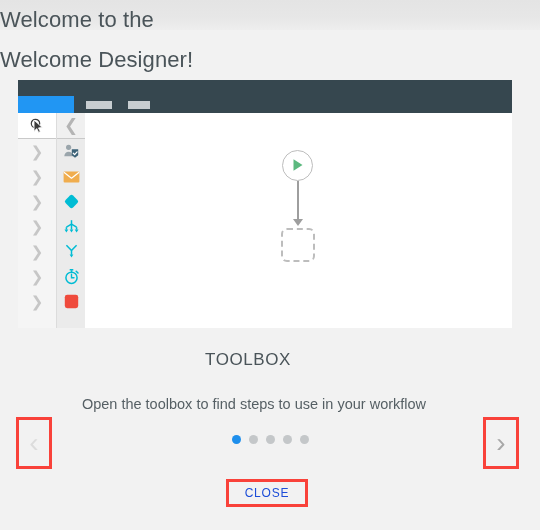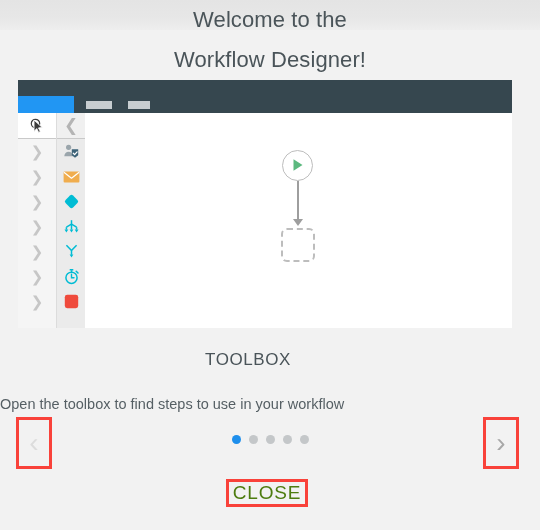--- a/index.html
+++ b/index.html
@@ -27,21 +27,21 @@
     left: 0; top: 30px;
     width: 540px; height: 500px;
     background: #f2f2f2;
   }
 
   
   .tour-title {
     position: absolute;
     left: 0; top: 0;
     width: 540px;
-    text-align: center;
+    text-align: left;
     color: #4a5459;
     font-size: 22px;
     font-weight: 400;
     line-height: 40px;
     letter-spacing: 0.1px;
   }
   .tour-title .line1 { display: block; }
   .tour-title .line2 { display: block; }
 
   
@@ -185,20 +185,21 @@
     text-align: center;
     font-size: 17px;
     color: #4a5459;
     letter-spacing: 0.6px;
   }
   .step-desc {
     position: absolute;
     left: 0;
     top: 396px;
     width: 508px;
+    text-align: center;
     font-size: 14.5px;
     color: #555f64;
   }
 
   
   .dots {
     position: absolute;
     left: 0;
     top: 435px;
     width: 540px;
@@ -240,42 +241,42 @@
   
   .close-btn {
     position: absolute;
     left: 226px;
     top: 479px;
     width: 82px;
     height: 28px;
     border: 3px solid #f9423a;
     box-sizing: border-box;
     background: transparent;
-    color: #4d7c0f;
-    font-size: 19px;
+    color: #1d4ed8;
+    font-size: 12px;
     letter-spacing: 0.8px;
     font-family: "Liberation Sans", sans-serif;
     display: flex;
     align-items: center;
     justify-content: center;
     cursor: pointer;
     padding: 4px;
   }
 
   svg { display: block; }
 </style>
 </head>
 <body>
 
 <div class="top-band"></div>
 <div class="page-bg"></div>
 
 <div class="tour-title">
   <span class="line1">Welcome to the</span>
-  <span class="line2">Workflow Designer!</span>
+  <span class="line2">Welcome Designer!</span>
 </div>
 
 <div class="shot-panel">
 
   <div class="app-topbar">
     <div class="app-tab-active"></div>
     <div class="app-tab-ghost g1"></div>
     <div class="app-tab-ghost g2"></div>
   </div>
 

